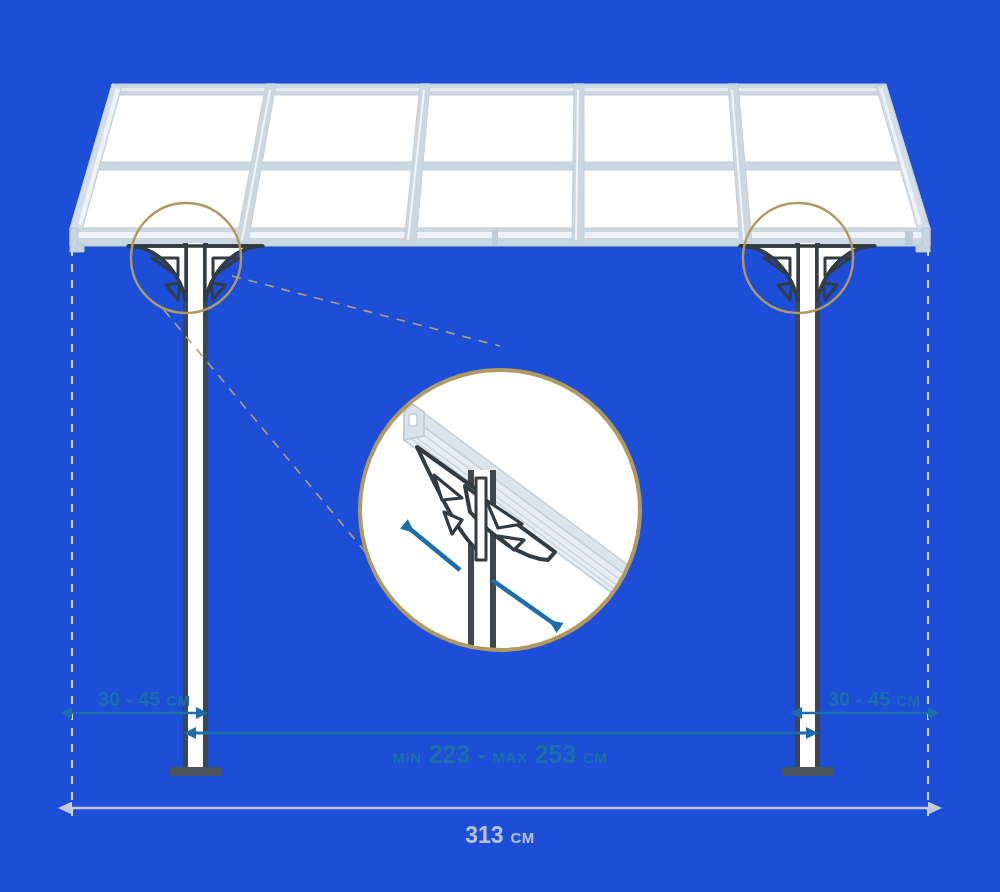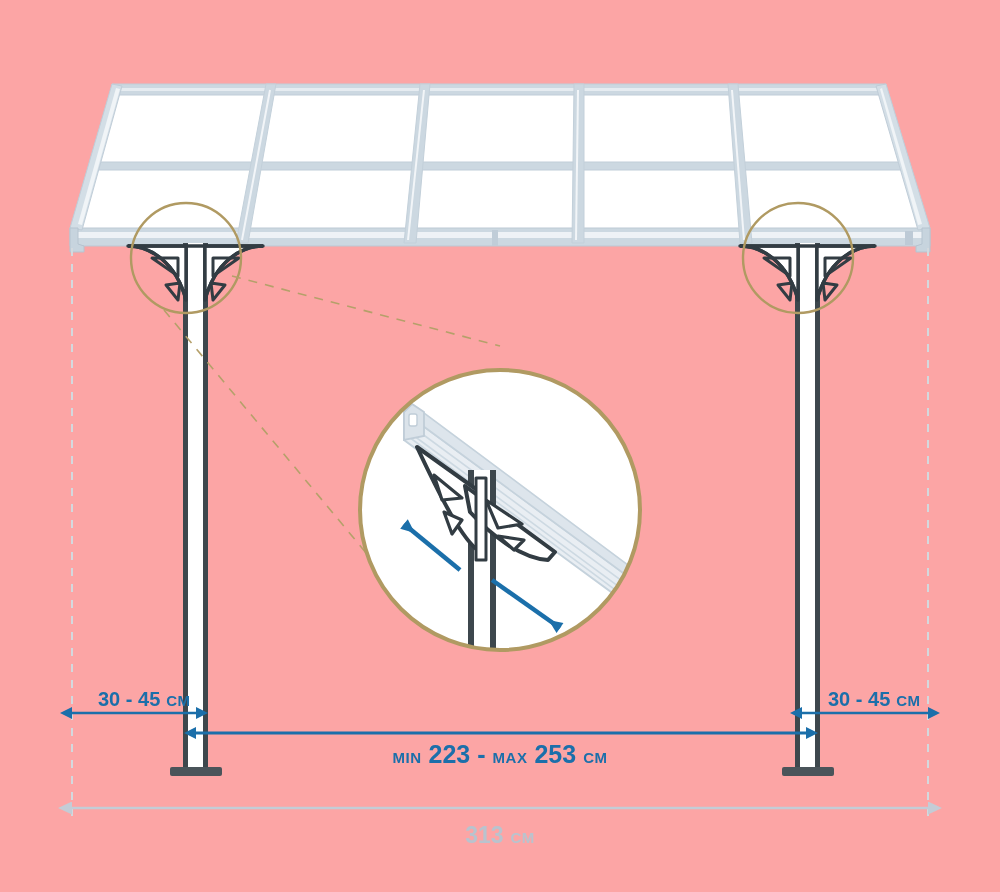--- a/index.html
+++ b/index.html
@@ -11,21 +11,21 @@
   body {
     width: 1000px;
     height: 892px;
     font-family: "Liberation Sans", sans-serif;
     overflow: hidden;
   }
   #diagram-root {
     position: relative;
     width: 1000px;
     height: 892px;
-    background: #fca5a5;
+    background: #1d4ed8;
   }
   #diagram-svg {
     position: absolute;
     top: 0;
     left: 0;
     width: 1000px;
     height: 892px;
     display: block;
   }
   .dim-label-blue {

